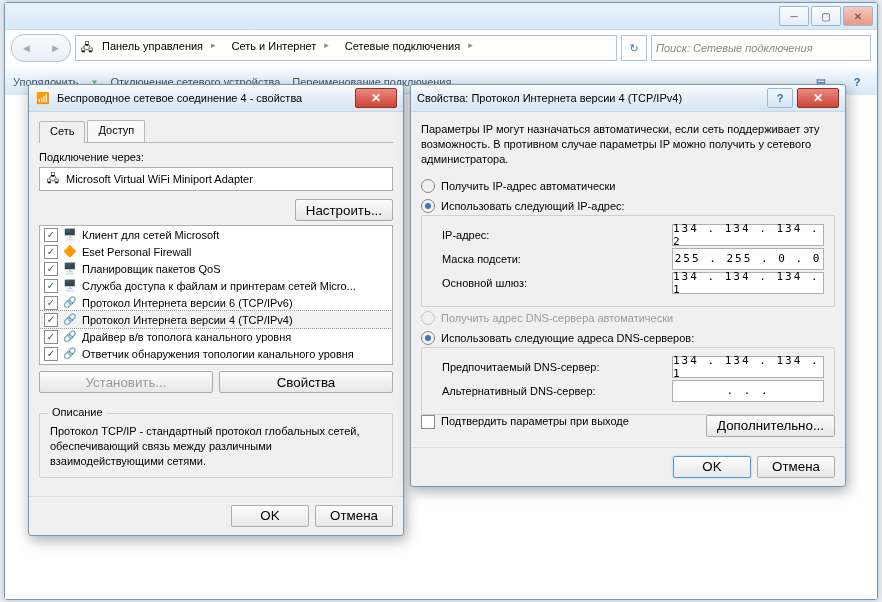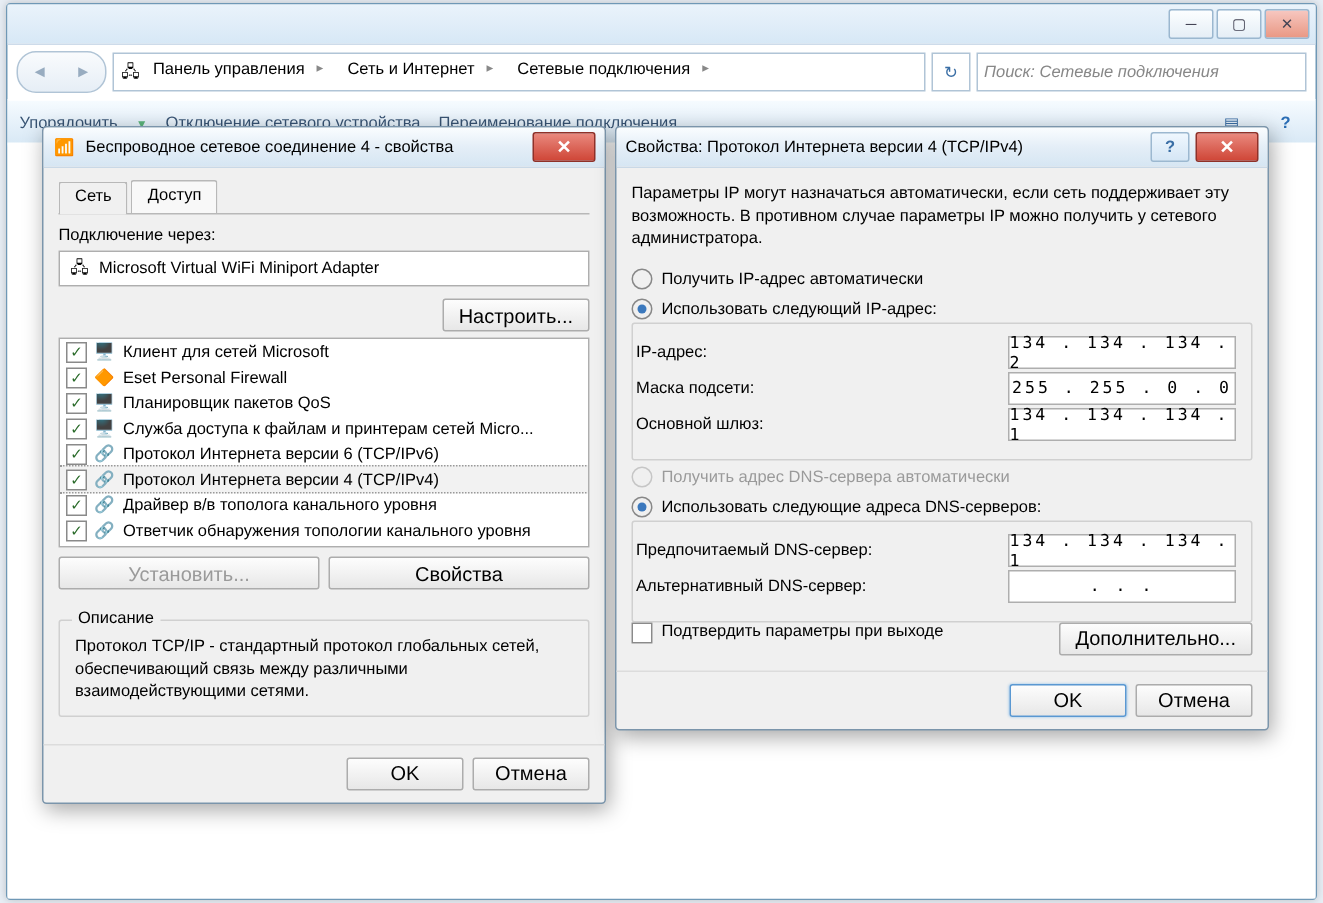--- a/index.html
+++ b/index.html
@@ -51,21 +51,21 @@
   .radio.off.disabled{border-color:#c6c6c6}
   .field-row{display:flex;align-items:center;height:22px;margin:2px 0}
   .field-row .lbl{flex:1}
   .ipbox{width:150px;height:20px;border:1px solid #aeaeae;background:#fff;display:flex;align-items:center;justify-content:space-evenly;font-family:Consolas,monospace;letter-spacing:2px}
   .note{color:#000;line-height:1.35;margin:2px 0 10px 0}
   .underline{text-decoration:underline}
   .bottom-row{display:flex;}
   .bottom-row .spacer{flex:1}
   label.rlabel{display:flex;align-items:center;height:18px;margin:2px 0}
   label.rlabel.dis{color:#9a9a9a}
-  fieldset.fs{border:1px solid #d0d0d0;border-radius:2px;padding:8px 10px 10px 2px;margin:6px 0 0 0}
+  fieldset.fs{border:1px solid #d0d0d0;border-radius:2px;padding:8px 10px 10px 20px;margin:6px 0 0 0}
 </style>
 </head>
 <body>
 
 <div class="explorer">
   <div class="titlebar">
     <div class="winbtn">─</div>
     <div class="winbtn">▢</div>
     <div class="winbtn close">✕</div>
   </div>

